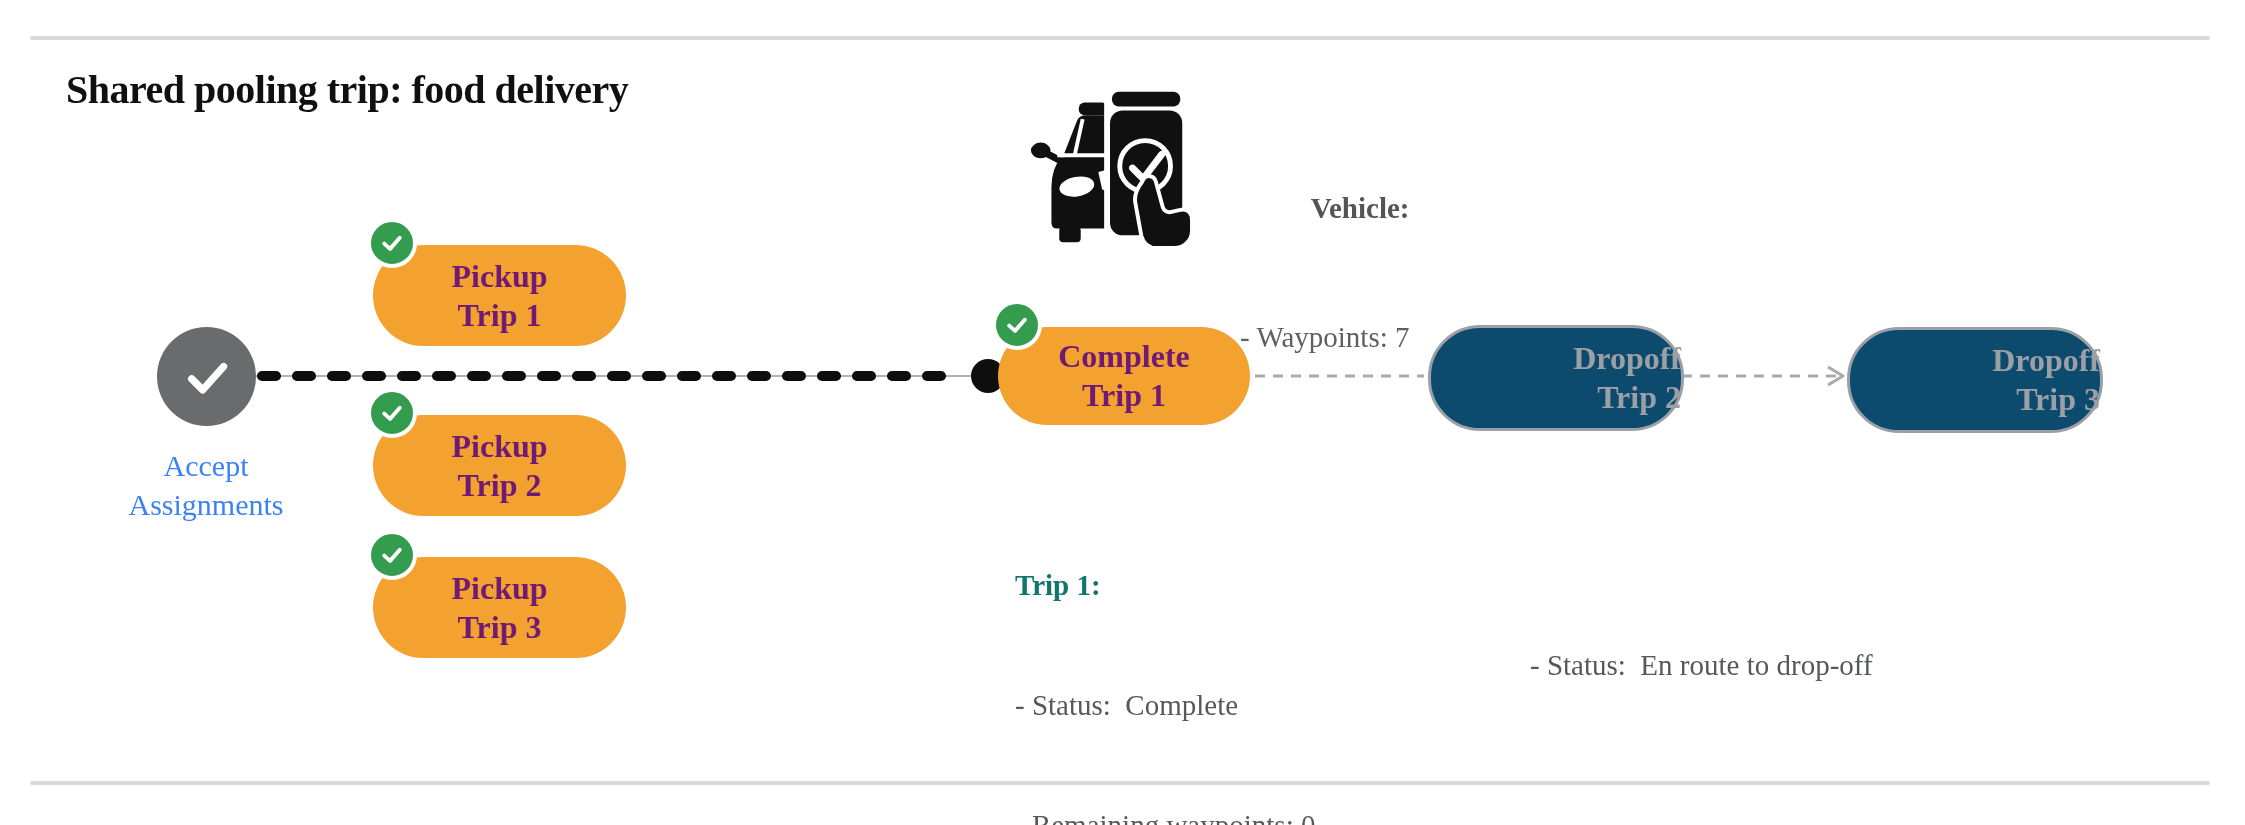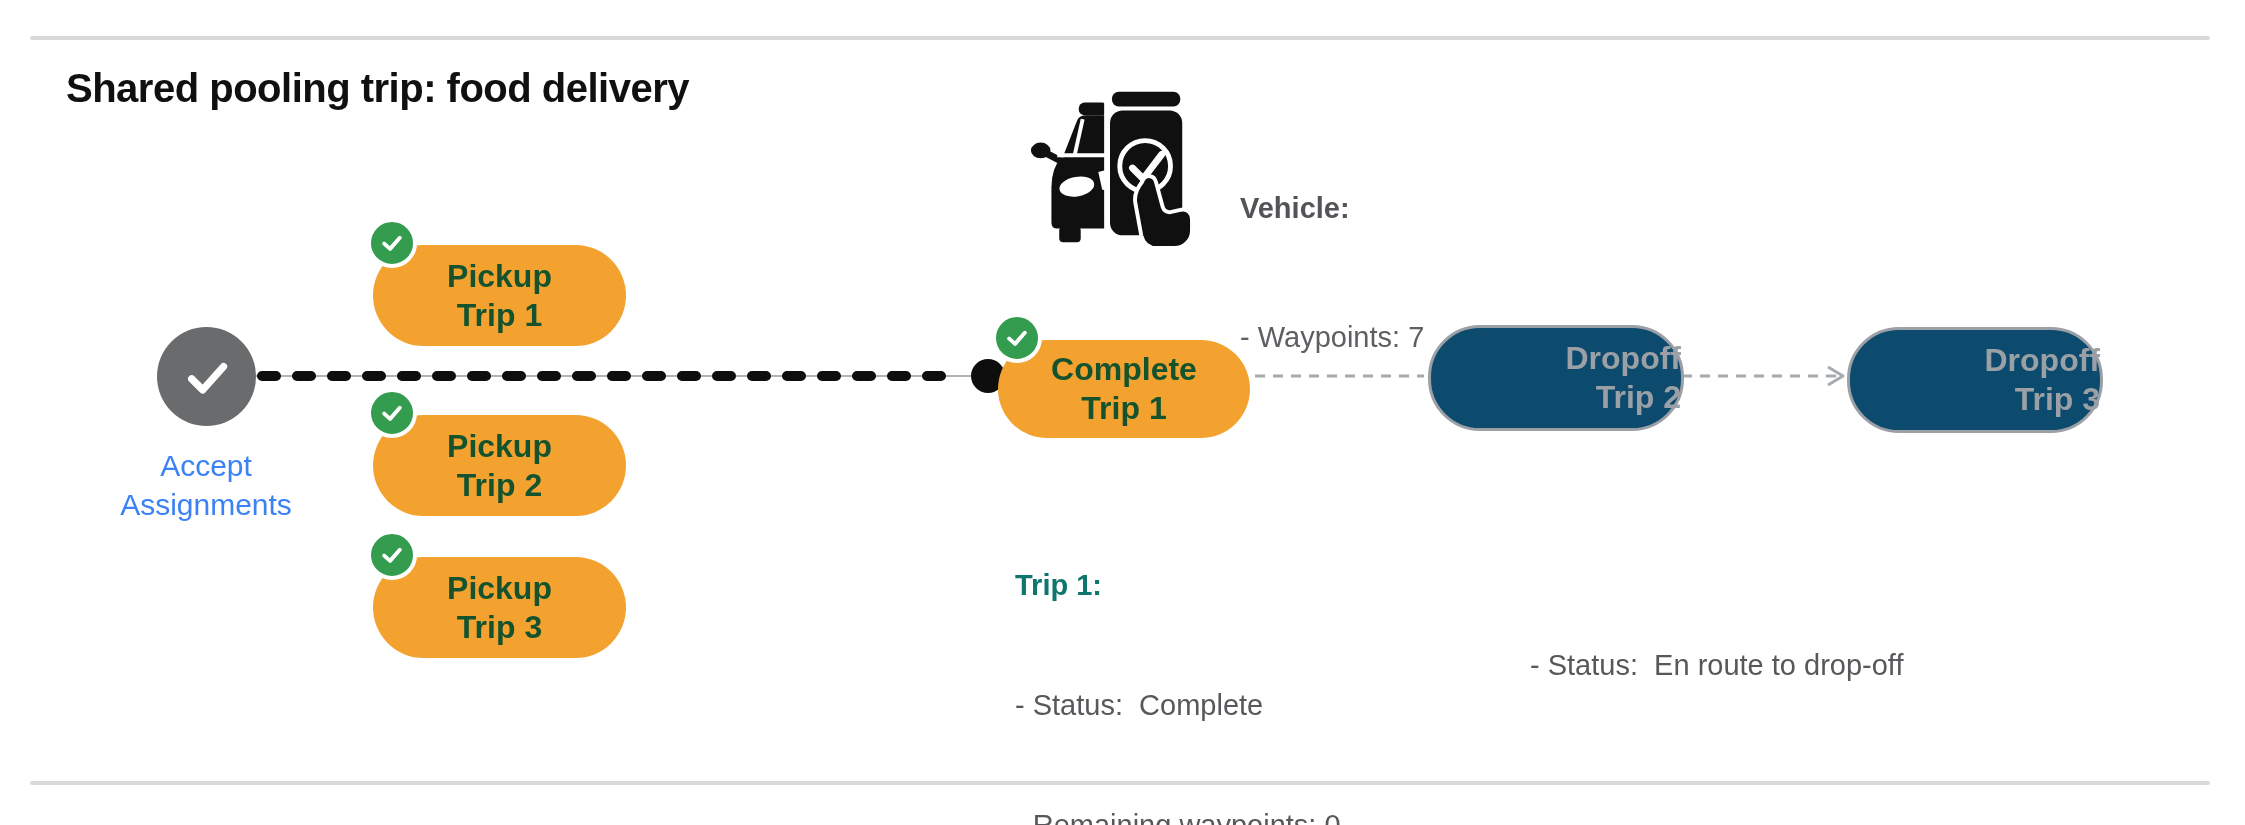--- a/index.html
+++ b/index.html
@@ -1,65 +1,65 @@
 <!DOCTYPE html>
 <html><head>
 <meta charset="utf-8">
 <style>
   html,body{margin:0;padding:0;background:#ffffff;}
   .canvas{
     position:relative;
     width:2245px;height:825px;
     background:#ffffff;
-    font-family:Liberation Sans, sans-serif;
+    font-family:Liberation Serif, serif;
     overflow:hidden;
   }
   .divider{
     position:absolute;left:30px;width:2180px;height:4px;
     background:var(--divider,#d9d9d9);border-radius:2px;
   }
   .divider.top{top:36px;}
   .divider.bottom{top:781px;}
   .title{
     position:absolute;left:66px;top:66px;
     font-size:40px;font-weight:bold;color:#101010;letter-spacing:-0.5px;
   }
   .vehicle-icon{position:absolute;left:1028px;top:86px;}
   .vehicle-info{
     position:absolute;left:1240px;top:101px;
     font-size:29px;line-height:43px;color:#5d5f62;white-space:pre-wrap;
   }
-  .vehicle-info .lbl{font-weight:bold;color:#525457;}
+  .vehicle-info .lbl{font-weight:bold;color:#525457;text-align:right;}
   
   .connectors{position:absolute;left:0;top:0;z-index:1;pointer-events:none;}
   
   .node{position:absolute;z-index:2;box-sizing:border-box;}
   .circle-node{
     left:157px;top:327px;width:99px;height:99px;border-radius:50%;
     background:var(--gray-node,#6a6b6c);
     display:flex;align-items:center;justify-content:center;
   }
   .circle-label{
     position:absolute;left:56px;top:446px;width:300px;z-index:2;
     text-align:center;font-size:30px;line-height:39px;color:#3b82f6;
   }
   .pill{
     border-radius:52px;width:253px;height:101px;
     display:flex;flex-direction:column;align-items:center;justify-content:center;
     font-weight:bold;font-size:32px;line-height:39px;text-align:center;
   }
-  .pill.filled{background:var(--orange,#f3a230);color:#14532d;}
+  .pill.filled{background:var(--orange,#f3a230);color:#701a75;}
   .pill.outline{
     background:#0c4a6e;border:3px solid var(--gray-line,#9aa0a6);
     color:var(--gray-line,#9aa0a6);width:250px;height:100px;align-items:flex-end;
   }
   .pickup1{position:absolute;left:373px;top:245px;z-index:2;}
   .pickup2{position:absolute;left:373px;top:415px;z-index:2;}
   .pickup3{position:absolute;left:373px;top:557px;z-index:2;}
-  .current{position:absolute;left:998px;top:327px;z-index:2;margin-top:13px;}
+  .current{position:absolute;left:998px;top:327px;z-index:2;}
   .dropoff2{position:absolute;left:1428px;top:325px;z-index:2;}
   .dropoff3{position:absolute;left:1847px;top:327px;z-index:2;}
   .badge{
     position:absolute;left:-6px;top:-27px;width:50px;height:50px;
     box-sizing:border-box;border:4px solid #ffffff;border-radius:50%;
     background:var(--green,#349c4e);
     display:flex;align-items:center;justify-content:center;z-index:3;
   }
   .details{
     position:absolute;font-size:29px;line-height:40px;color:#56585b;

